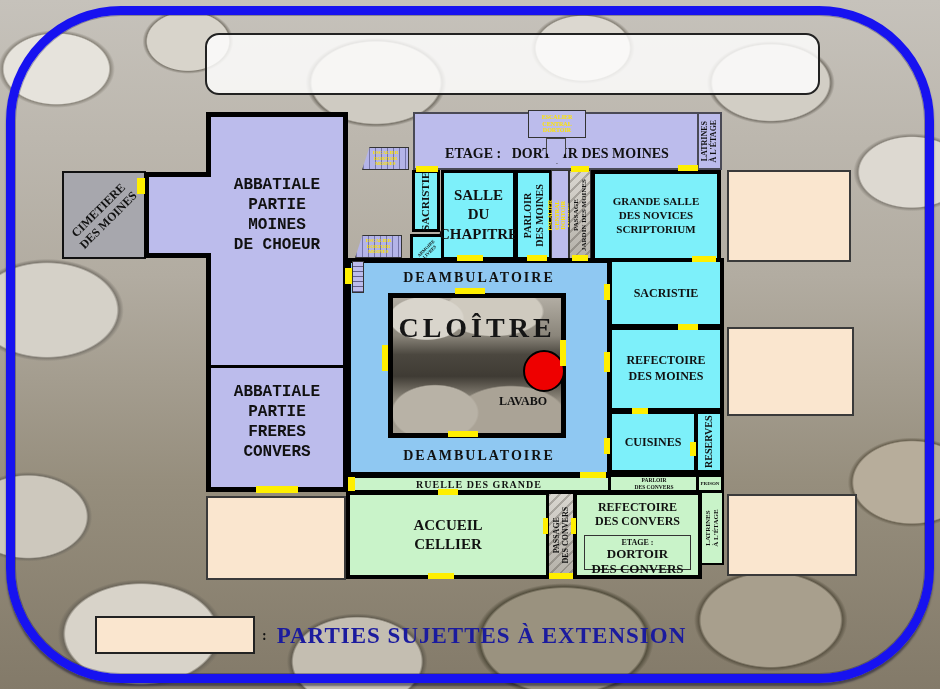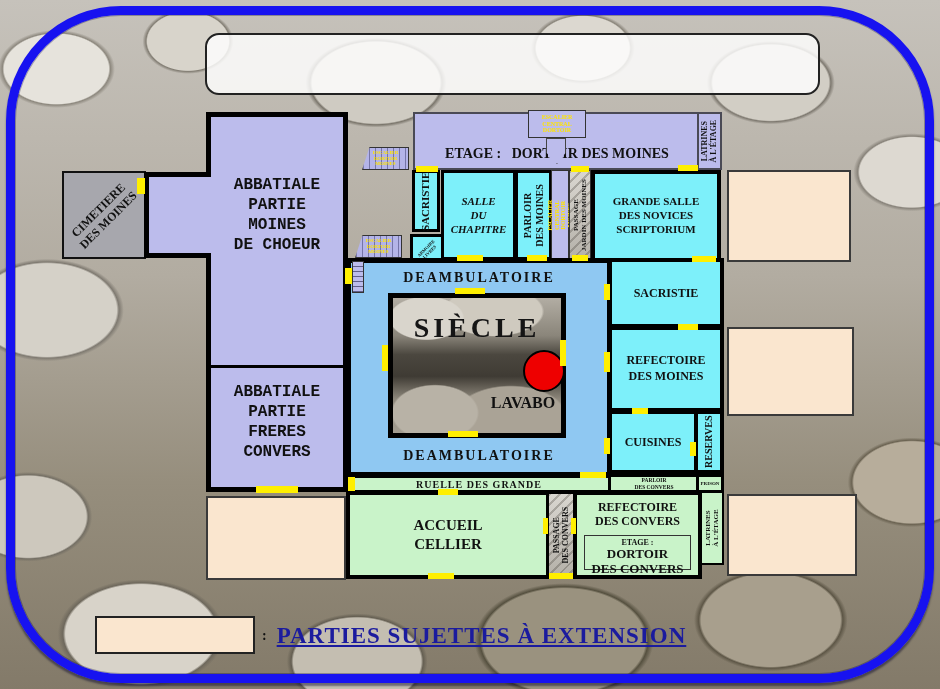--- a/index.html
+++ b/index.html
@@ -135,21 +135,21 @@
 <div class="abs stairs" style="left:352px;top:261px;width:12px;height:32px;border:1px solid #333;z-index:12;"></div>
 
 <div class="abs room cyan flexc" style="left:412px;top:170px;width:28px;height:62px;border-width:3px;">
   <div class="vtext" style="font-size:11px;">SACRISTIE</div>
 </div>
 <div class="abs room cyan flexc" style="left:410px;top:234px;width:36px;height:33px;border-width:3px;">
   <div class="dtext" style="font-size:4.5px;">ARMOIRE
 LIVRES</div>
 </div>
 <div class="abs room cyan flexc" style="left:441px;top:170px;width:75px;height:90px;border-width:3px;">
-  <div class="lbl" style="font-size:11px;line-height:1.3;font-style:italic;">SALLE
+  <div class="lbl" style="font-size:15px;line-height:1.3;">SALLE
 DU
 CHAPITRE</div>
 </div>
 <div class="abs room cyan flexc" style="left:515px;top:170px;width:37px;height:90px;border-width:3px;">
   <div class="vtext" style="font-size:10px;">PARLOIR
 DES MOINES</div>
 </div>
 <div class="abs lav flexc" style="left:551px;top:170px;width:18px;height:90px;border:1px solid #333;z-index:10;">
   <div class="vtext ytxt" style="font-size:6px;color:#ffe400;">ESCALIER CENTRAL
 DORTOIR MOINES</div>
@@ -165,23 +165,23 @@
 </div>
 
 <div class="abs beige" style="left:727px;top:170px;width:124px;height:92px;"></div>
 <div class="abs beige" style="left:727px;top:327px;width:127px;height:89px;"></div>
 <div class="abs beige" style="left:727px;top:494px;width:130px;height:82px;"></div>
 <div class="abs beige" style="left:206px;top:496px;width:140px;height:84px;"></div>
 
 <div class="abs room" style="left:346px;top:258px;width:266px;height:219px;background:#8fc8f2;border-width:5px;">
   <div class="lbl" style="position:absolute;left:0;right:0;top:7px;font-size:14px;letter-spacing:2px;">DEAMBULATOIRE</div>
   <div class="abs court" style="left:37px;top:30px;width:178px;height:145px;border:5px solid #000;">
-    <div class="lbl" style="position:absolute;left:0;right:0;top:14px;font-size:28px;letter-spacing:4px;color:#151515;">SIÈCLE</div>
+    <div class="lbl" style="position:absolute;left:0;right:0;top:14px;font-size:28px;letter-spacing:4px;color:#151515;">CLOÎTRE</div>
     <div style="position:absolute;left:130px;top:52px;width:38px;height:38px;background:#ee0000;border:2px solid #000;border-radius:50%;"></div>
-    <div class="lbl" style="position:absolute;left:88px;top:96px;width:84px;font-size:16px;">LAVABO</div>
+    <div class="lbl" style="position:absolute;left:88px;top:96px;width:84px;font-size:12px;">LAVABO</div>
   </div>
   <div class="lbl" style="position:absolute;left:0;right:0;bottom:8px;font-size:14px;letter-spacing:2px;">DEAMBULATOIRE</div>
 </div>
 
 <div class="abs green flexc" style="left:346px;top:475px;width:266px;height:18px;border:3px solid #000;z-index:11;">
   <div class="lbl" style="font-size:10px;letter-spacing:1px;">RUELLE DES GRANDE</div>
 </div>
 
 <div class="abs room cyan flexc" style="left:608px;top:258px;width:116px;height:70px;">
   <div class="lbl" style="font-size:12px;">SACRISTIE</div>
@@ -222,21 +222,21 @@
   </div>
 </div>
 <div class="abs green flexc" style="left:700px;top:491px;width:24px;height:74px;border:2px solid #000;z-index:10;">
   <div class="vtext" style="font-size:7px;">LATRINES
 À L'ÉTAGE</div>
 </div>
 
 <div class="abs beige" style="left:95px;top:616px;width:160px;height:38px;border:2px solid #222;z-index:12;"></div>
 <div class="abs" style="left:262px;top:618px;height:36px;display:flex;align-items:center;gap:10px;z-index:12;">
   <span style="font-weight:bold;color:#111;font-size:14px;">:</span>
-  <span style="font-weight:bold;color:#1b1b9e;font-size:23px;letter-spacing:1px;text-decoration:underline;">PARTIES SUJETTES À EXTENSION</span>
+  <span style="font-weight:bold;color:#1b1b9e;font-size:23px;letter-spacing:1px;">PARTIES SUJETTES À EXTENSION</span>
 </div>
 
 <div class="door" style="left:137px;top:178px;width:8px;height:16px;"></div>
 <div class="door" style="left:416px;top:166px;width:22px;height:6px;"></div>
 <div class="door" style="left:457px;top:255px;width:26px;height:6px;"></div>
 <div class="door" style="left:527px;top:255px;width:20px;height:6px;"></div>
 <div class="door" style="left:571px;top:166px;width:18px;height:6px;"></div>
 <div class="door" style="left:572px;top:255px;width:16px;height:6px;"></div>
 <div class="door" style="left:692px;top:256px;width:24px;height:6px;"></div>
 <div class="door" style="left:678px;top:165px;width:20px;height:6px;"></div>

